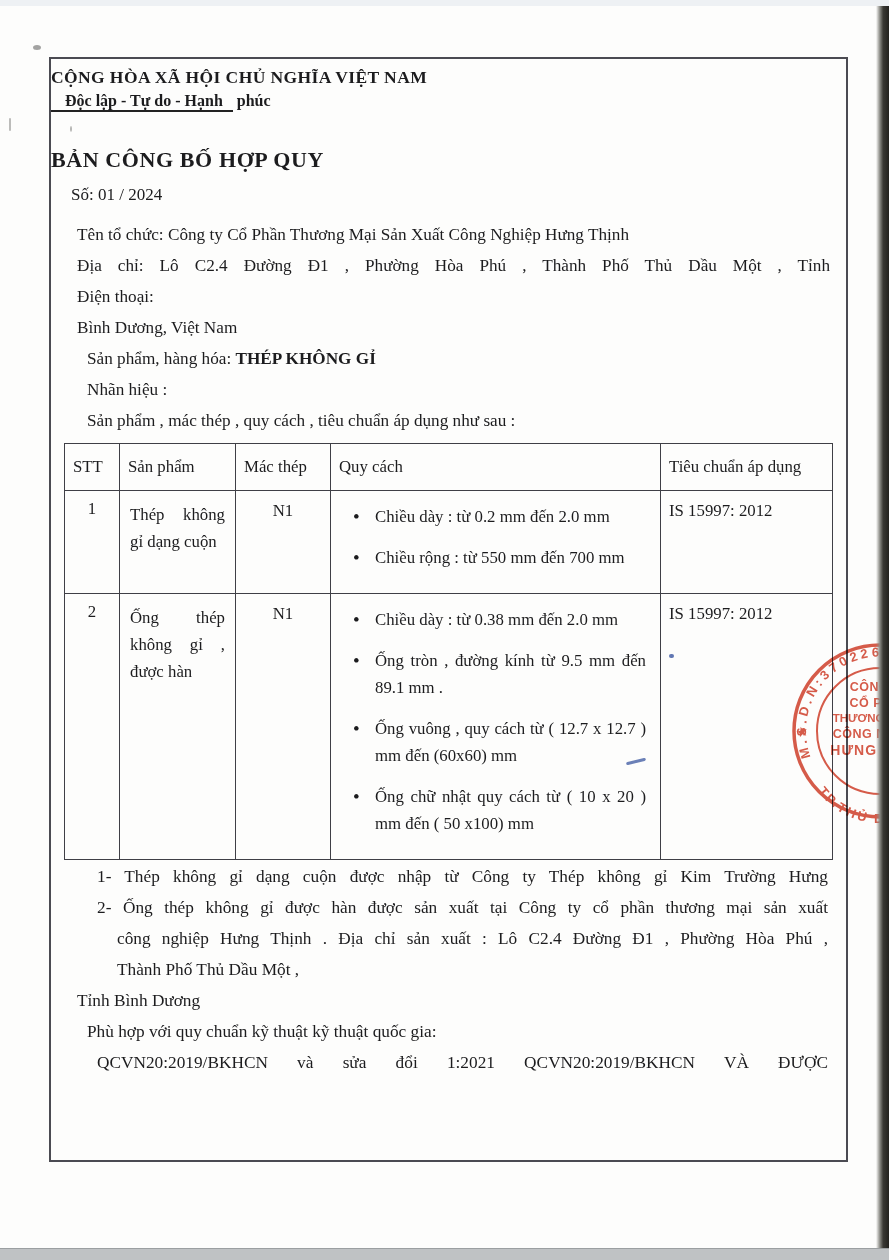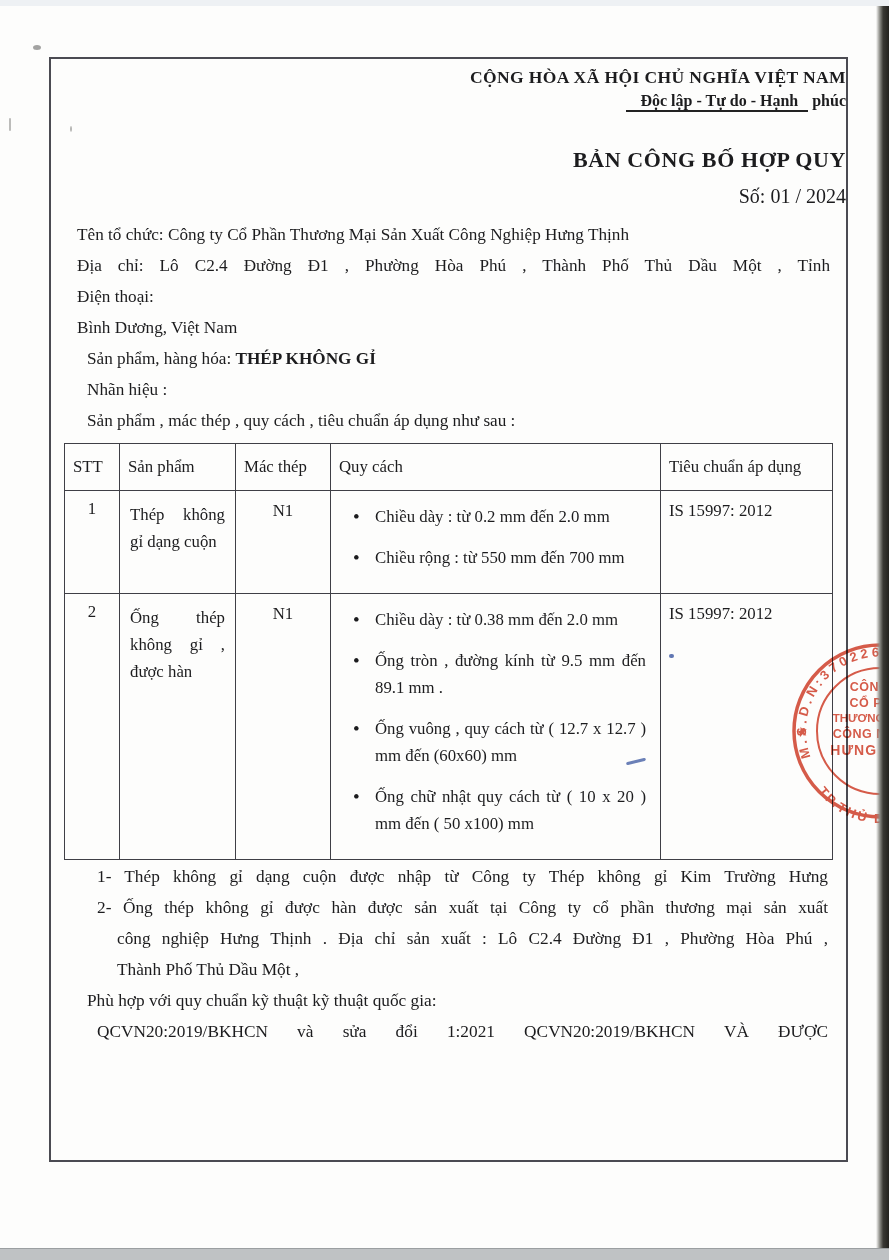--- a/index.html
+++ b/index.html
@@ -9,27 +9,27 @@
   
   .scan-top{position:absolute;left:0;top:0;width:889px;height:6px;background:#eef1f4;z-index:12;}
   .scan-right{position:absolute;right:0;top:0;width:13px;height:1260px;z-index:11;
     background:linear-gradient(to right, rgba(150,150,145,0) 0%, #8a8a84 30%, #3a3934 55%, #23221e 100%);}
   .scan-bottom{position:absolute;left:0;bottom:0;width:889px;height:11px;background:#bfc2c4;border-top:1px solid #9b9fa1;z-index:11;}
   .speck{position:absolute;background:#5a5a58;border-radius:50%;z-index:3;}
   .ink-blue{position:absolute;background:#3a55a0;z-index:6;border-radius:2px;}
 
   .frame{position:absolute;left:49px;top:57px;width:795px;height:1101px;border:2px solid #4b4b52;z-index:1;}
 
-  .center{text-align:right;}
+  .center{text-align:left;}
   .head-national{position:absolute;top:8px;left:0;right:0;font-size:17.5px;font-weight:bold;letter-spacing:.4px;}
   .head-motto{position:absolute;top:33px;left:0;right:0;font-size:16px;font-weight:bold;}
   .head-motto .u{border-bottom:2px solid #222;padding:0 10px 1px 14px;}
   .head-motto .tail{margin-left:4px;}
   .doc-title{position:absolute;top:88px;left:0;right:0;font-size:22px;font-weight:bold;letter-spacing:.6px;}
-  .doc-num{position:absolute;top:126px;left:0;right:0;font-size:20px;}
+  .doc-num{position:absolute;top:126px;left:0;right:0;font-size:17px;padding-left:20px;}
 
   .info{position:absolute;top:160px;left:26px;right:16px;font-size:17.2px;line-height:31px;}
   .info .jl{text-align:justify;text-align-last:justify;}
   .ind{padding-left:10px;}
   .bold{font-weight:bold;}
 
   table.spec{position:absolute;left:13px;top:384px;width:768px;border-collapse:collapse;table-layout:fixed;z-index:2;background:transparent;}
   table.spec th, table.spec td{border:1.6px solid #3f3f46;vertical-align:top;font-weight:normal;font-size:16.8px;}
   table.spec th{height:42px;vertical-align:middle;text-align:left;padding:2px 8px;}
   th.c-stt, td.c-stt{text-align:center;}
@@ -127,20 +127,21 @@
           <td class="c-tc">IS 15997: 2012</td>
         </tr>
       </tbody>
     </table>
 
     <div class="notes">
       <div class="pl20 j">1-  Thép không gỉ dạng cuộn được nhập từ Công ty Thép không gỉ Kim Trường Hưng</div>
       <div class="pl20 j">2-  Ống thép không gỉ được hàn được sản xuất tại Công ty cổ phần thương mại sản xuất</div>
       <div class="pl40 j">công nghiệp Hưng Thịnh . Địa chỉ sản xuất : Lô C2.4 Đường Đ1 , Phường Hòa Phú ,</div>
       <div class="pl40">Thành Phố Thủ Dầu Một ,</div>
+      <div>Tỉnh Bình Dương</div>
       <div class="pl10">Phù hợp với quy chuẩn kỹ thuật kỹ thuật quốc gia:</div>
       <div class="pl20 j">QCVN20:2019/BKHCN  và  sửa  đổi  1:2021  QCVN20:2019/BKHCN  VÀ  ĐƯỢC</div>
     </div>
 
   </div>
 
   <svg class="stamp" viewBox="0 0 270 270">
     <g stroke="#d24531" fill="none">
       <circle cx="135" cy="134" r="86" stroke-width="3.5"></circle>
       <circle cx="135" cy="134" r="63" stroke-width="2"></circle>

